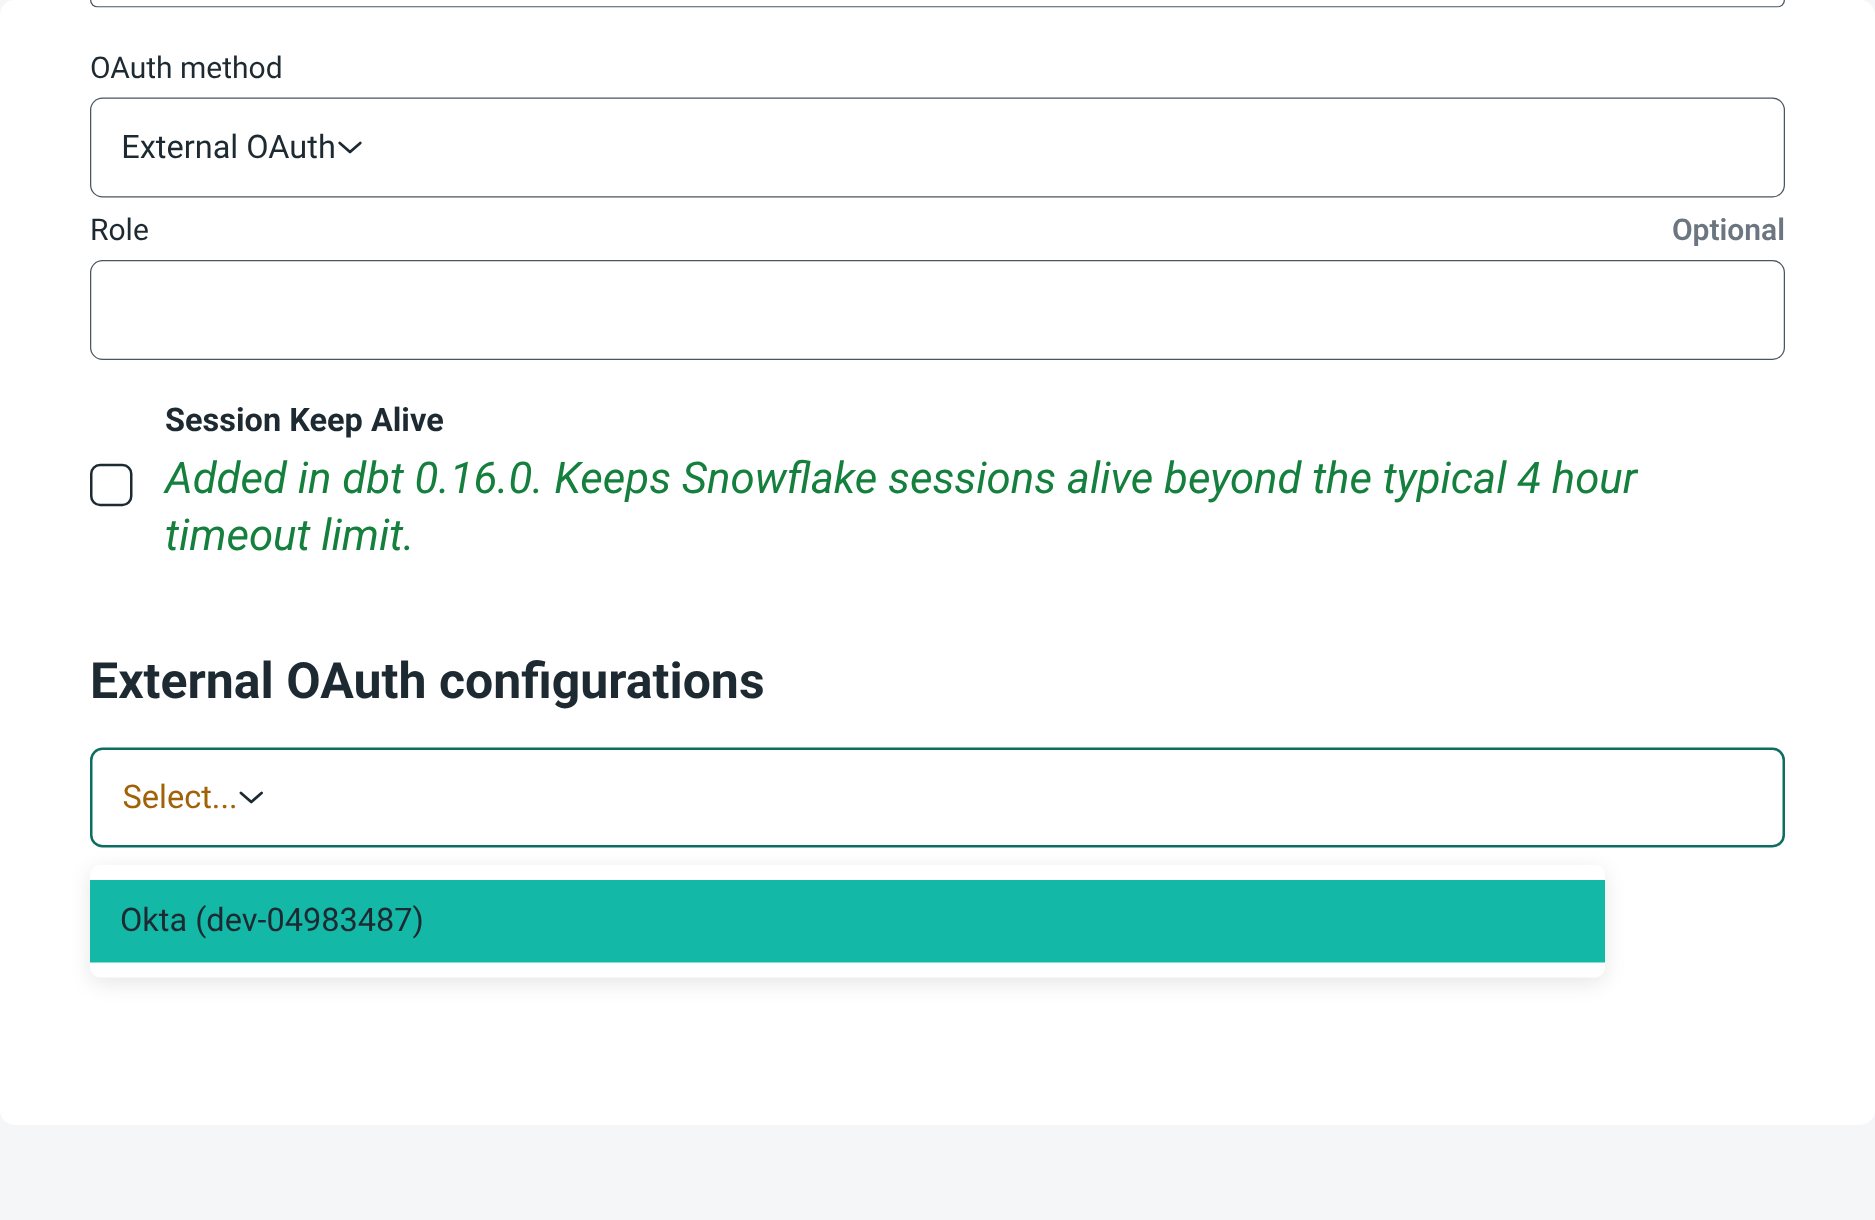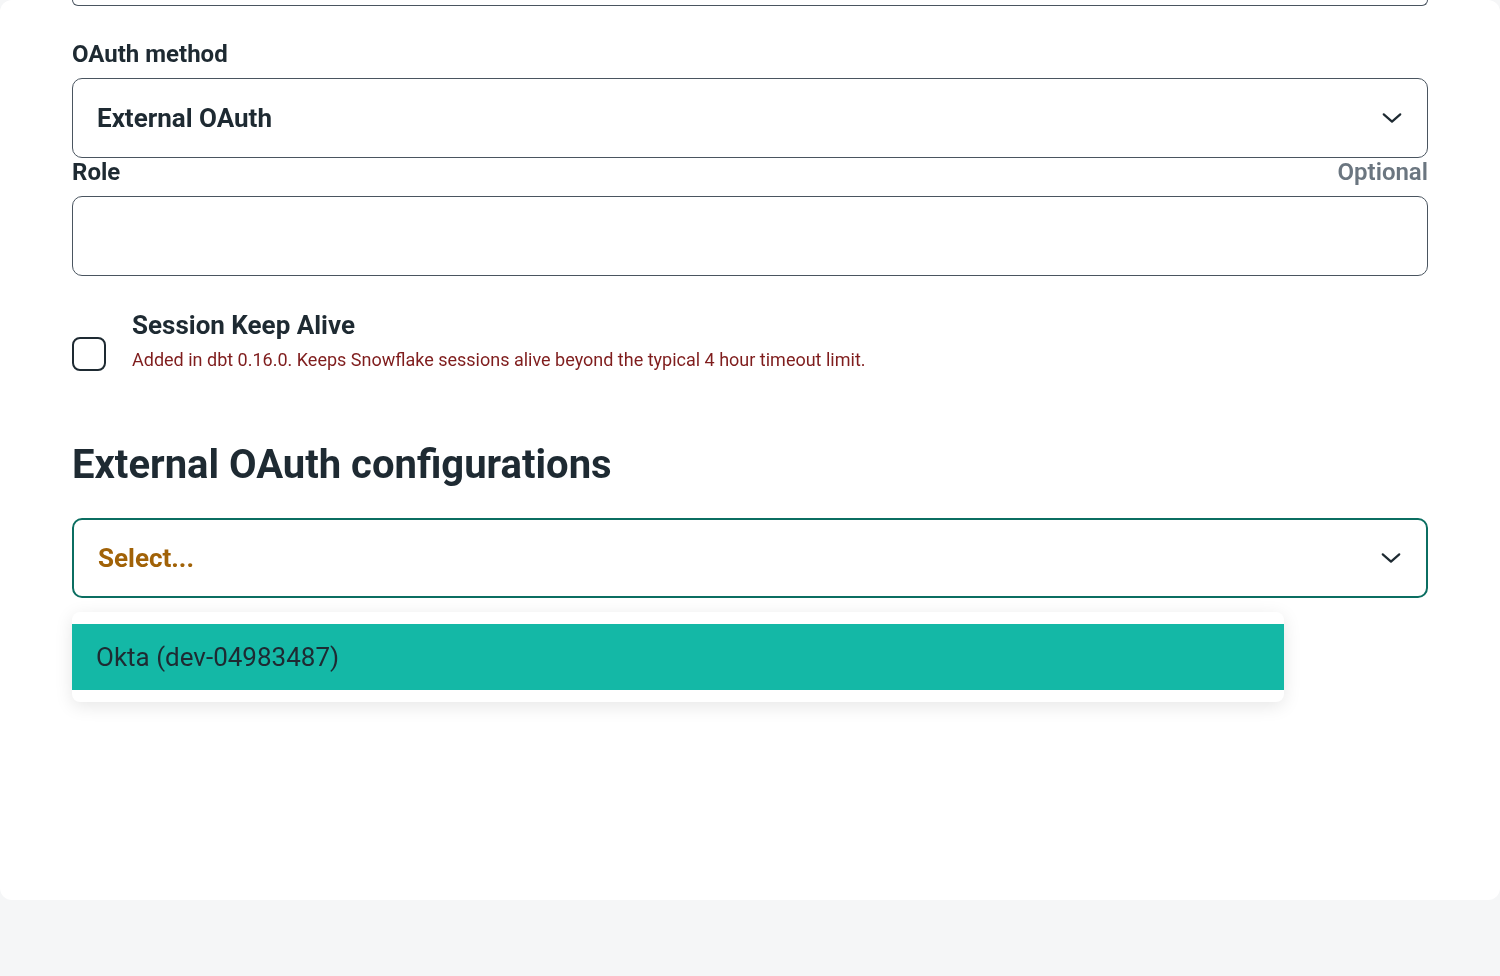--- a/index.html
+++ b/index.html
@@ -18,51 +18,50 @@
     .page-container {
       background: #ffffff;
       border-radius: 12px;
       padding: 0 72px;
       margin: 0;
       position: relative;
       min-height: 900px;
     }
     .field-label {
       font-size: 24px;
-      font-weight: 700;
+      font-weight: 400;
       color: #1e2a32;
       margin-bottom: 10px;
       display: block;
     }
     .label-row {
       display: flex;
       justify-content: space-between;
       align-items: baseline;
       margin-bottom: 10px;
+      margin-top: 12px;
     }
     .optional-tag {
       font-size: 24px;
       font-weight: 600;
       color: #6b7680;
       text-align: right;
     }
     .select-box {
       width: 100%;
       height: 80px;
       border: 1px solid #4a5560;
       border-radius: 10px;
       background: #ffffff;
       padding: 0 24px;
       font-size: 26px;
       color: #1e2a32;
       display: flex;
       align-items: center;
-      justify-content: space-between;
       cursor: pointer;
-      font-weight: bold;
     }
     .select-box.focused {
       border: 2px solid #0b6e61;
     }
     .select-placeholder {
       color: #a16207;
     }
     .chevron-icon {
       width: 22px;
       height: 22px;
@@ -96,21 +95,21 @@
       margin-bottom: 30px;
     }
     .field-group {
       margin-bottom: 0;
     }
     .oauth-method-group {
       padding-top: 34px;
     }
     .checkbox-row {
       display: flex;
-      align-items: flex-end;
+      align-items: center;
       gap: 26px;
       margin-top: 34px;
     }
     .checkbox {
       width: 34px;
       height: 34px;
       border: 2px solid #1e2a32;
       border-radius: 8px;
       background: #ffffff;
       flex-shrink: 0;
@@ -121,24 +120,25 @@
       display: flex;
       flex-direction: column;
       gap: 8px;
     }
     .checkbox-label {
       font-size: 26px;
       font-weight: 700;
       color: #1e2a32;
     }
     .checkbox-description {
-      font-size: 18px;
+      font-size: 35px;
       font-weight: 400;
-      color: #7f1d1d;
+      color: #15803d;
       line-height: 1.3;
+      font-style: italic;
     }
     .dropdown-panel {
       position: absolute;
       width: calc(100% - 144px);
       background: #ffffff;
       border-radius: 8px;
       box-shadow: 0 4px 18px rgba(0,0,0,0.10);
       margin-top: 14px;
       overflow: hidden;
       padding: 12px 0;

